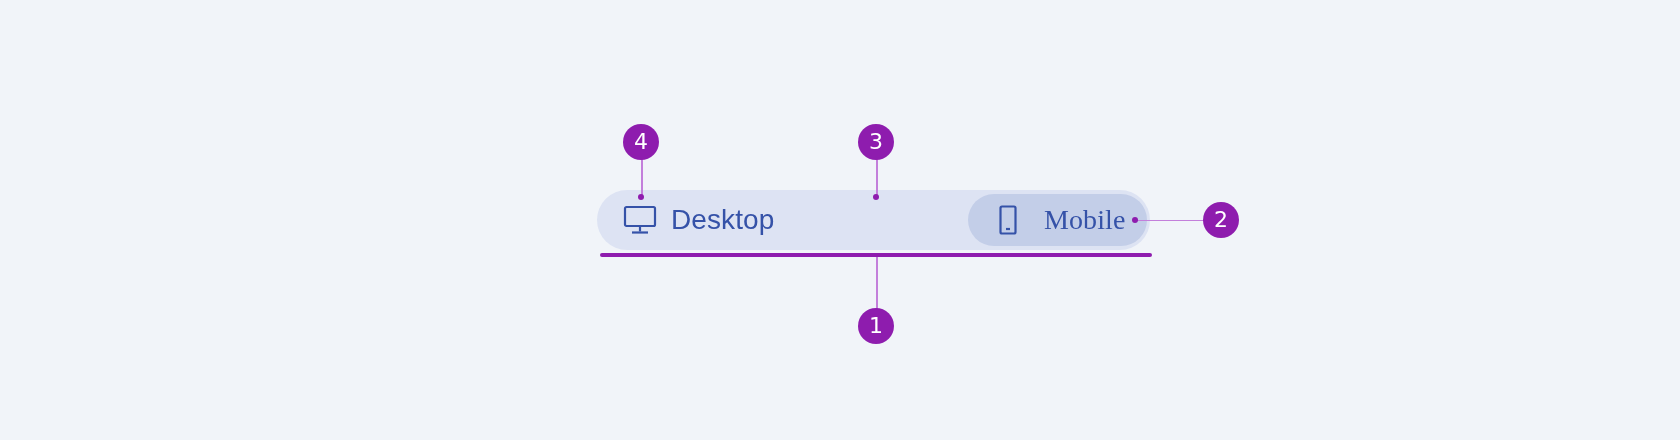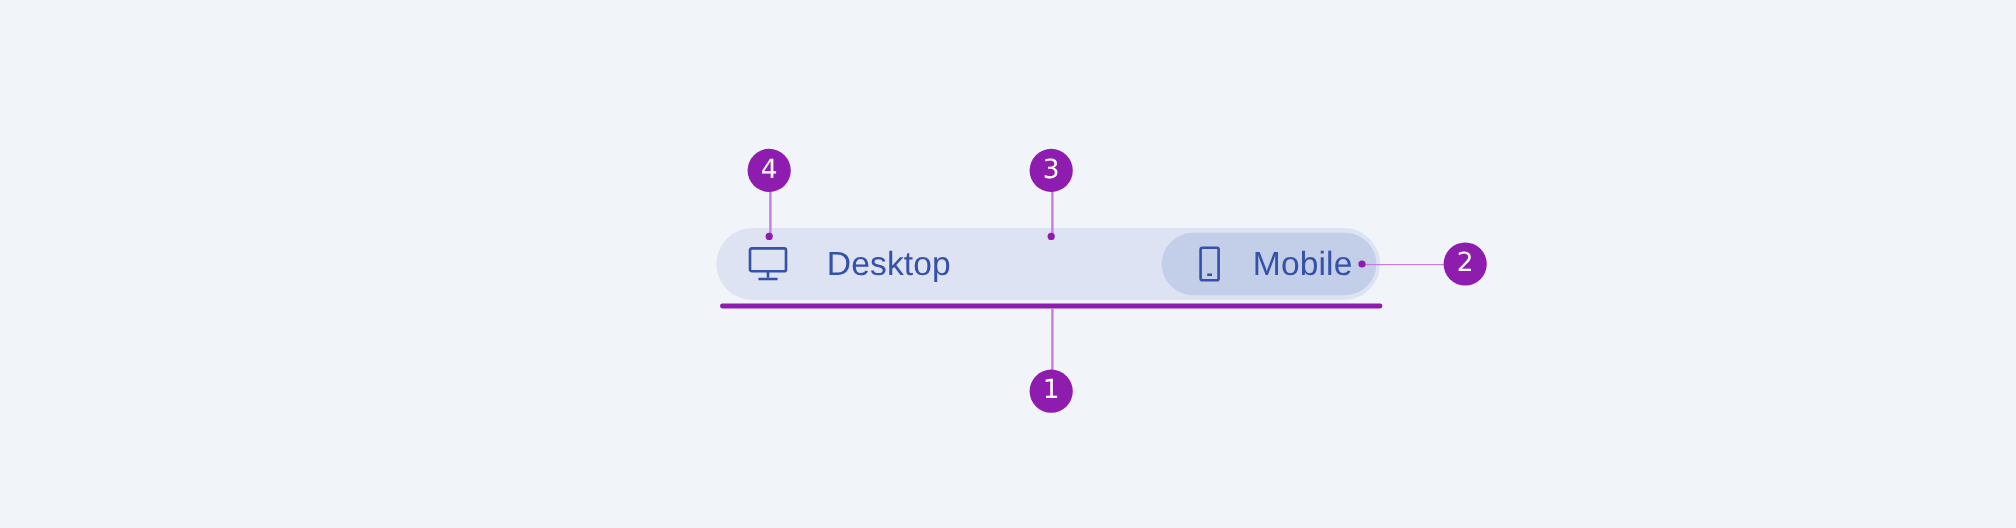--- a/index.html
+++ b/index.html
@@ -40,29 +40,30 @@
     }
     .segment .icon {
       display: inline-flex;
       align-items: center;
       justify-content: center;
     }
     .segment .label {
       white-space: nowrap;
       letter-spacing: 0.1px;
     }
-    .seg-desktop { left: 26px; width: 160px; gap: 18px; }
+    .seg-desktop { left: 26px; width: 160px; }
     .seg-desktop .icon { width: 34px; margin-right: 14px; }
     .seg-tablet { left: 225px; width: 140px; }
     .seg-tablet .icon { width: 26px; margin-right: 16px; }
     .seg-mobile {
       left: 371px;
       width: 179px;
       background: #c3cee8;
       padding-left: 30px;
+      font-family: Liberation Serif, serif;
     }
     .seg-mobile .icon { width: 20px; margin-right: 26px; }
 
     .underline {
       position: absolute;
       left: 600px;
       top: 253px;
       width: 552px;
       height: 4px;
       border-radius: 2px;

